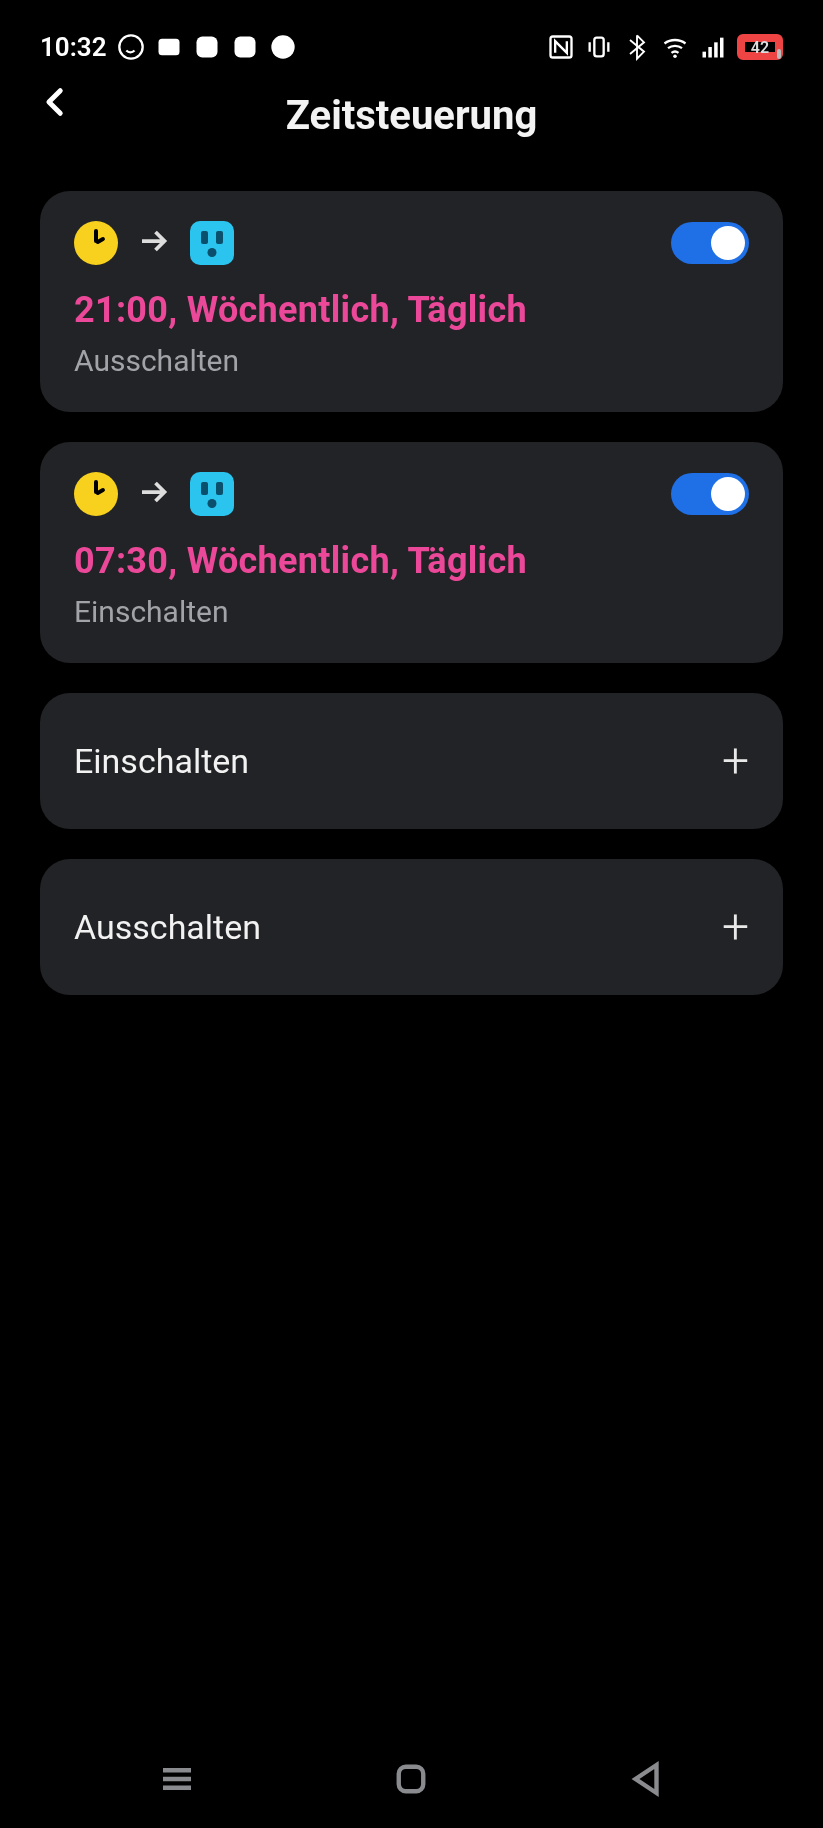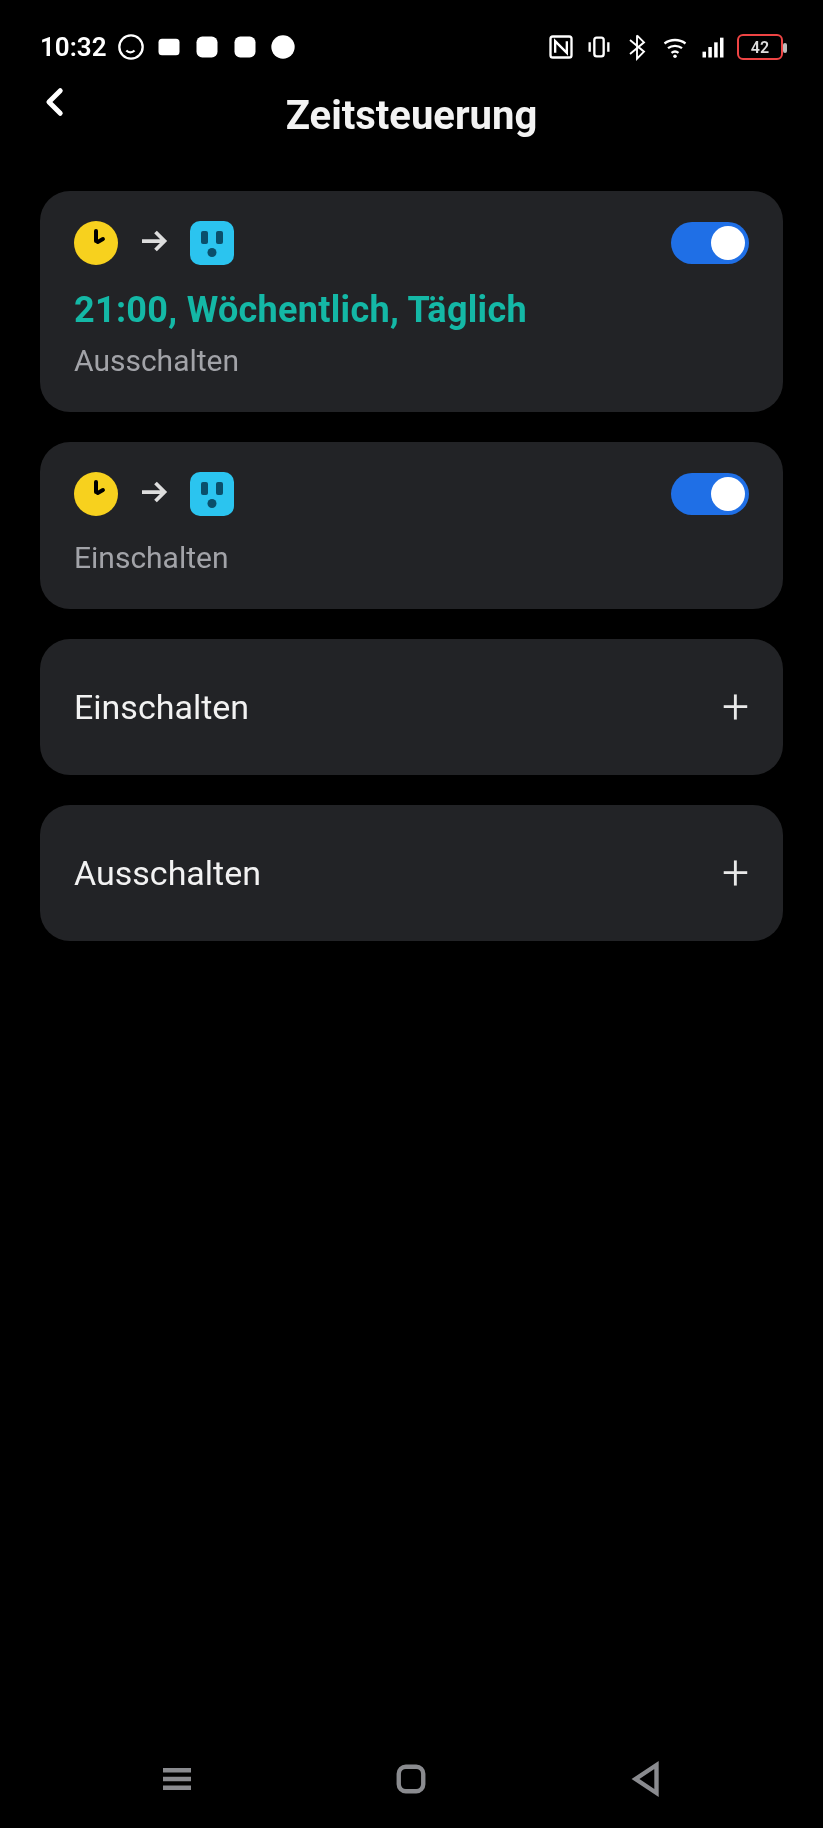--- a/index.html
+++ b/index.html
@@ -22,21 +22,21 @@
       font-weight: 600;
     }
     .status-left, .status-right {
       display: flex;
       align-items: center;
       gap: 10px;
     }
     .status-ico { width: 28px; height: 28px; fill: #fff; }
     .battery-box {
       width: 46px; height: 26px;
-      border: 2px solid #ef4444; border-radius: 6px;
+      border: 8px solid #ef4444; border-radius: 6px;
       display: inline-flex; align-items: center; justify-content: center;
       font-size: 16px; color: #ddd; position: relative;
     }
     .battery-box::after {
       content: ""; position: absolute; right: -6px; top: 7px;
       width: 4px; height: 10px; background: #bbb; border-radius: 2px;
     }
 
     
     .header {
@@ -108,21 +108,21 @@
     .toggle {
       width: 78px; height: 42px; border-radius: 21px;
       background: #1f6fe6; position: relative;
     }
     .toggle .knob {
       position: absolute; right: 4px; top: 4px;
       width: 34px; height: 34px; border-radius: 50%; background: #fff;
     }
 
     .card-title {
-      font-size: 36px; font-weight: 700; color: #14b8a6;
+      font-size: 36px; font-weight: 700; color: #ec4899;
       letter-spacing: 0.3px; margin-bottom: 12px;
     }
     .card-sub {
       font-size: 30px; color: #a2a3a8;
     }
 
     
     .action-card {
       background: #222326;
       border-radius: 30px;
@@ -257,20 +257,21 @@
             </svg>
         </span>
         <span class="outlet-icon">
             <span class="outlet-hole"></span>
           </span>
       </div>
       <div class="toggle">
           <span class="knob"></span>
         </div>
     </div>
+    <div class="card-title">07:30, Wöchentlich, Täglich</div>
     <div class="card-sub">Einschalten</div>
   </div>
 
   <div class="action-card">
     <span class="action-label">Einschalten</span>
     <span class="plus">+</span>
   </div>
 
   <div class="action-card">
     <span class="action-label">Ausschalten</span>

